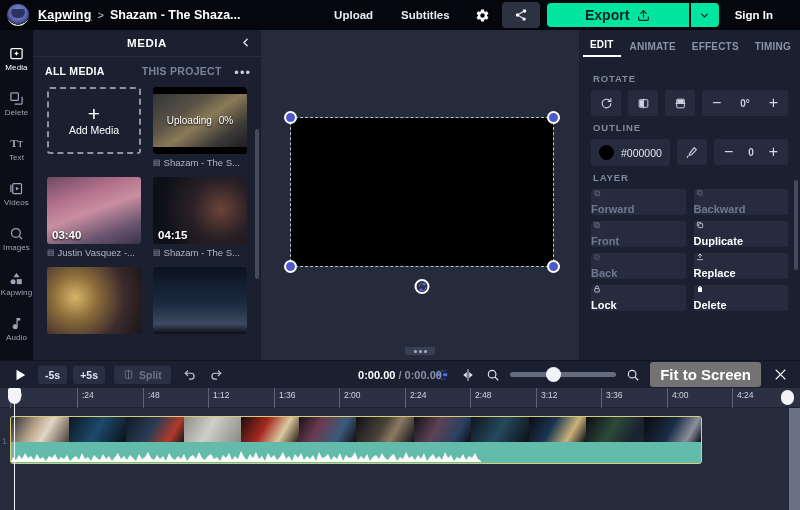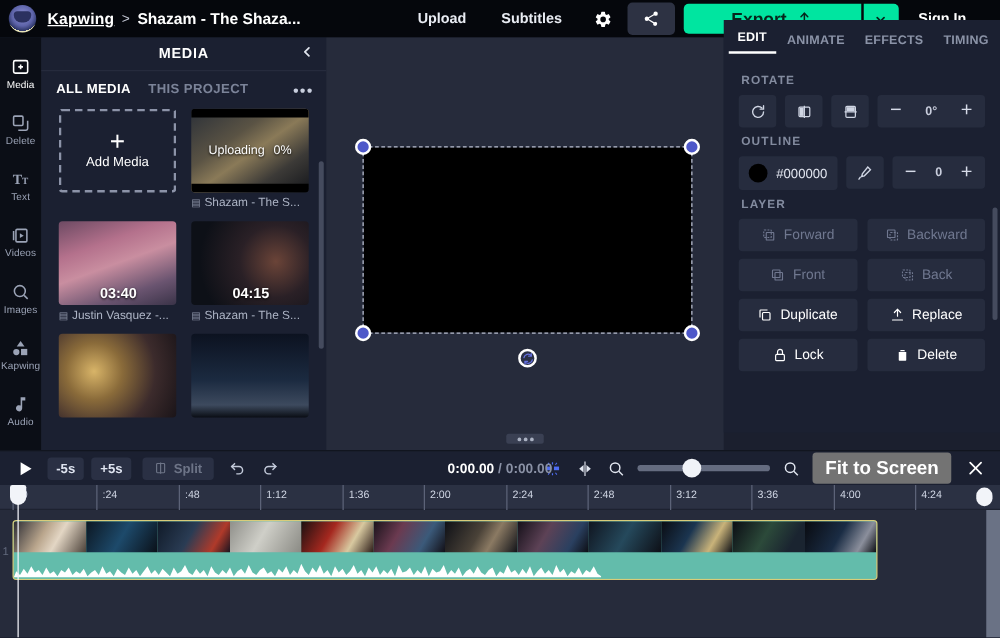--- a/index.html
+++ b/index.html
@@ -80,21 +80,21 @@
   }
   .media-head {
     height: 27px; display: flex; align-items: center; justify-content: center;
     position: relative; border-bottom: 1px solid #262b3d;
   }
   .media-head .title { font-size: 11.5px; font-weight: bold; letter-spacing: .6px; color: #fff; }
   .media-head .collapse {
     position: absolute; right: 9px; top: 5px; cursor: pointer; color: #dfe3ec;
   }
   .media-tabs {
-    display: flex; align-items: center; padding: 8px 12px 6px 12px; position: relative;
+    display: flex; align-items: center; padding: 8px 12px 6px 12px; position: relative; gap: 23px;
   }
   .mtab { font-size: 10.5px; font-weight: bold; color: #7b8398; margin-right: 14px; cursor: pointer; letter-spacing:.3px;}
   .mtab.active { color: #ffffff; }
   .mdots { position: absolute; right: 10px; top: 9px; color: #c8cedd; font-size: 13px; letter-spacing: 1px; cursor: pointer; line-height:1;}
   .media-grid {
     display: grid; grid-template-columns: 1fr 1fr; gap: 9px 12px;
     padding: 4px 14px 8px 14px; overflow: hidden; position: relative;
   }
   .add-media {
     height: 67px; border: 2px dashed #8c93a8; border-radius: 3px;
@@ -102,21 +102,21 @@
     gap: 2px; cursor: pointer; color: #fff;
   }
   .add-media .plus { font-size: 21px; line-height: 16px; font-weight: 300; }
   .add-media .t { font-size: 10.5px; }
   .thumb-cell { cursor: pointer; }
   .thumb {
     height: 67px; border-radius: 3px; position: relative; overflow: hidden; background: #000;
   }
   .thumb .dur {
     position: absolute; left: 5px; bottom: 3px; font-size: 11.5px; font-weight: bold;
-    color: #fff; text-shadow: 0 1px 2px #000; margin-left: 28px;
+    color: #fff; text-shadow: 0 1px 2px #000;
   }
   .thumb .uploading {
     position: absolute; inset: 0; display: flex; align-items: center; justify-content: center;
     gap: 7px; font-size: 10px; color: #fff; font-weight: 500; text-shadow: 0 1px 2px #000;
   }
   .thumb .bars-top, .thumb .bars-bot {
     position: absolute; left: 0; right: 0; height: 7px; background: #000;
   }
   .thumb .bars-top { top: 0; } .thumb .bars-bot { bottom: 0; }
   .thumb-cap {
@@ -152,21 +152,21 @@
   }
   .canvas-grip {
     position: absolute; left: 50%; transform: translateX(-50%); bottom: 5px;
     width: 30px; height: 8px; display: flex; align-items: center; justify-content: center;
     gap: 2px; background: #3a4053; border-radius: 2px; cursor: pointer;
   }
   .canvas-grip i { width: 3px; height: 3px; background: #aab1c2; border-radius: 50%; display:block;}
 
   
   .right-panel {
-    position: absolute; left: 579px; top: 16px; width: 221px; height: 330px;
+    position: absolute; left: 579px; top: 30px; width: 221px; height: 330px;
     background: #1b2031;
   }
   .rp-tabs { display: flex; align-items: flex-end; height: 27px; padding: 0 4px; gap: 2px; }
   .rp-tab {
     font-size: 10px; font-weight: bold; color: #8b93a7; padding: 0 7px 5px 7px;
     cursor: pointer; letter-spacing: .2px;
   }
   .rp-tab.active { color: #fff; border-bottom: 2px solid #fff; }
   .rp-body { padding: 10px 12px 0 12px; }
   .sec-label {
@@ -187,22 +187,22 @@
   .swatch-box {
     flex: 1; height: 27px; background: #262c3e; border-radius: 3px;
     display: flex; align-items: center; padding: 0 8px; gap: 7px; cursor: pointer;
   }
   .swatch { width: 15px; height: 15px; border-radius: 50%; background: #000; border: 1px solid #3a4considered; }
   .swatch-val { font-size: 10.5px; color: #e1e5ef; }
   .eyedrop { width: 30px; }
   .lgrid { display: grid; grid-template-columns: 1fr 1fr; gap: 6px 8px; margin-top: 2px; }
   .lbtn {
     height: 26px; background: #262c3e; border-radius: 3px; display: flex;
-    align-items: center; justify-content: center; gap: 6px; cursor: pointer;
-    font-size: 11px; font-weight: normal;
+    align-items: flex-start; justify-content: center; gap: 6px; cursor: pointer;
+    font-size: 11px; font-weight: bold; flex-direction: column;
   }
   .lbtn.dim2 { color: #707890; }
   .lbtn.bright { color: #ffffff; }
   .rp-scroll {
     position: absolute; right: 2px; top: 150px; width: 4px; height: 90px;
     background: #454b5e; border-radius: 2px;
   }
 
   
   .toolbar {
@@ -545,33 +545,33 @@
             </svg>
           <span>Backward</span>
         </div>
         <div class="lbtn dim2">
           <svg width="12" height="12" viewBox="0 0 24 24" fill="none" stroke="currentColor" stroke-width="1.8">
               <rect x="8" y="8" width="12" height="12" rx="1"></rect>
               <rect x="4" y="4" width="12" height="12" rx="1"></rect>
             </svg>
           <span>Front</span>
         </div>
+        <div class="lbtn bright">
+          <svg width="12" height="12" viewBox="0 0 24 24" fill="none" stroke="currentColor" stroke-width="1.9">
+              <rect x="8" y="8" width="12" height="12" rx="1.5"></rect>
+              <path d="M16 4H5a1 1 0 00-1 1v11"></path>
+            </svg>
+          <span>Duplicate</span>
+        </div>
         <div class="lbtn dim2">
           <svg width="12" height="12" viewBox="0 0 24 24" fill="none" stroke="currentColor" stroke-width="1.8">
               <rect x="4" y="4" width="12" height="12" rx="1" stroke-dasharray="3 2"></rect>
               <rect x="8" y="8" width="12" height="12" rx="1" stroke-dasharray="3 2"></rect>
             </svg>
           <span>Back</span>
-        </div>
-        <div class="lbtn bright">
-          <svg width="12" height="12" viewBox="0 0 24 24" fill="none" stroke="currentColor" stroke-width="1.9">
-              <rect x="8" y="8" width="12" height="12" rx="1.5"></rect>
-              <path d="M16 4H5a1 1 0 00-1 1v11"></path>
-            </svg>
-          <span>Duplicate</span>
         </div>
         <div class="lbtn bright">
           <svg width="12" height="12" viewBox="0 0 24 24" fill="none" stroke="currentColor" stroke-width="1.9" stroke-linecap="round">
               <line x1="12" y1="3" x2="12" y2="14"></line>
               <polyline points="7 8 12 3 17 8"></polyline>
               <line x1="4" y1="20" x2="20" y2="20"></line>
             </svg>
           <span>Replace</span>
         </div>
         <div class="lbtn bright">

